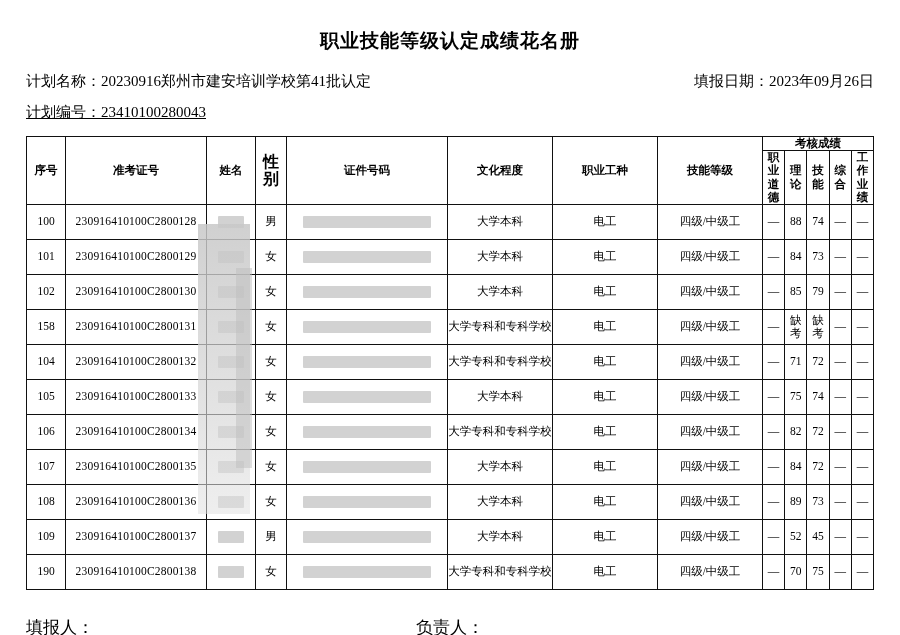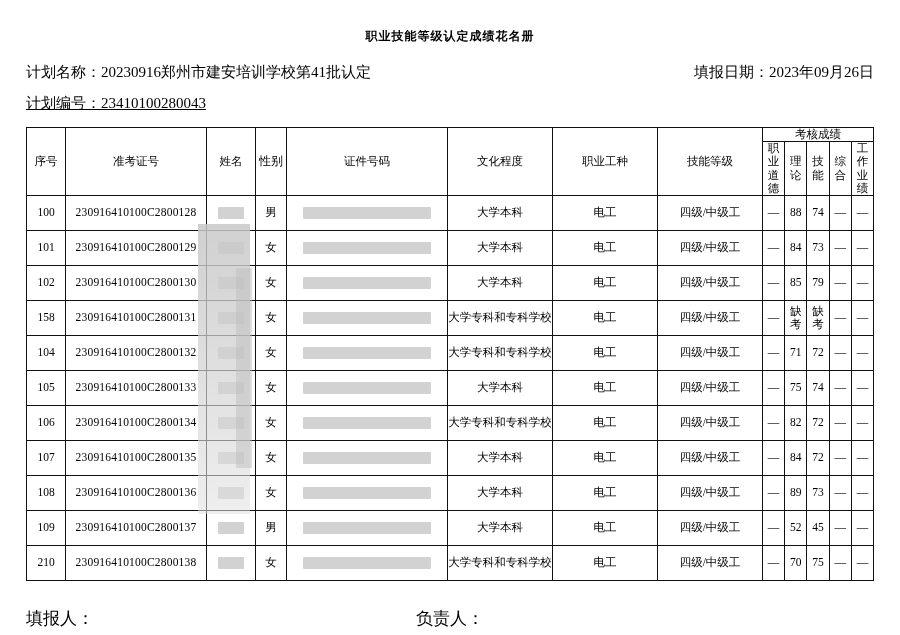--- a/index.html
+++ b/index.html
@@ -19,21 +19,21 @@
     width: 900px;
     height: 635px;
     box-sizing: border-box;
     padding: 0;
     position: relative;
   }
   .doc-title {
     text-align: center;
     font-family: "Liberation Sans", sans-serif;
     font-weight: bold;
-    font-size: 12px;
+    font-size: 19px;
     letter-spacing: 1px;
     margin-top: 28px;
     margin-bottom: 12px;
   }
   .meta-row {
     display: flex;
     justify-content: space-between;
     align-items: baseline;
     font-size: 15px;
     padding: 0 26px;
@@ -53,39 +53,39 @@
     table-layout: fixed;
   }
   table.grid th, table.grid td {
     border: 1px solid #111111;
     text-align: center;
     vertical-align: middle;
     font-size: 11.5px;
     padding: 0;
   }
   table.grid th {
-    font-weight: normal;
+    font-weight: bold;
     font-family: "Liberation Sans", sans-serif;
     font-size: 11.5px;
     line-height: 1.15;
   }
   .h-seq { width: 38px; }
   .h-ticket { width: 140px; }
   .h-name { width: 48px; }
   .h-gender { width: 30px; }
   .h-id { width: 160px; }
   .h-edu { width: 104px; }
   .h-job { width: 104px; }
   .h-level { width: 104px; }
   .h-sub { width: 40px; }
 
   .vtxt {
     display: inline-block;
     line-height: 1.05;
-    font-size: 12px;
+    font-size: 16px;
   }
   .row-cell {
     height: 34px;
     line-height: 1.15;
   }
   .ticket-cell {
     font-family: "Liberation Serif", serif;
     font-size: 11.5px;
     letter-spacing: 0.2px;
   }
@@ -367,21 +367,21 @@
         <td class="row-cell edu-cell">大学本科</td>
         <td class="row-cell">电工</td>
         <td class="row-cell">四级/中级工</td>
         <td class="row-cell dash">—</td>
         <td class="row-cell">52</td>
         <td class="row-cell">45</td>
         <td class="row-cell dash">—</td>
         <td class="row-cell dash">—</td>
       </tr>
       <tr>
-        <td class="row-cell seq-cell">210</td>
+        <td class="row-cell seq-cell">190</td>
         <td class="row-cell ticket-cell">230916410100C2800138</td>
         <td class="row-cell">
             <span class="redact name"></span>
           </td>
         <td class="row-cell">女</td>
         <td class="row-cell">
             <span class="redact" style="width:128px"></span>
           </td>
         <td class="row-cell edu-cell">大学专科和专科学校</td>
         <td class="row-cell">电工</td>

